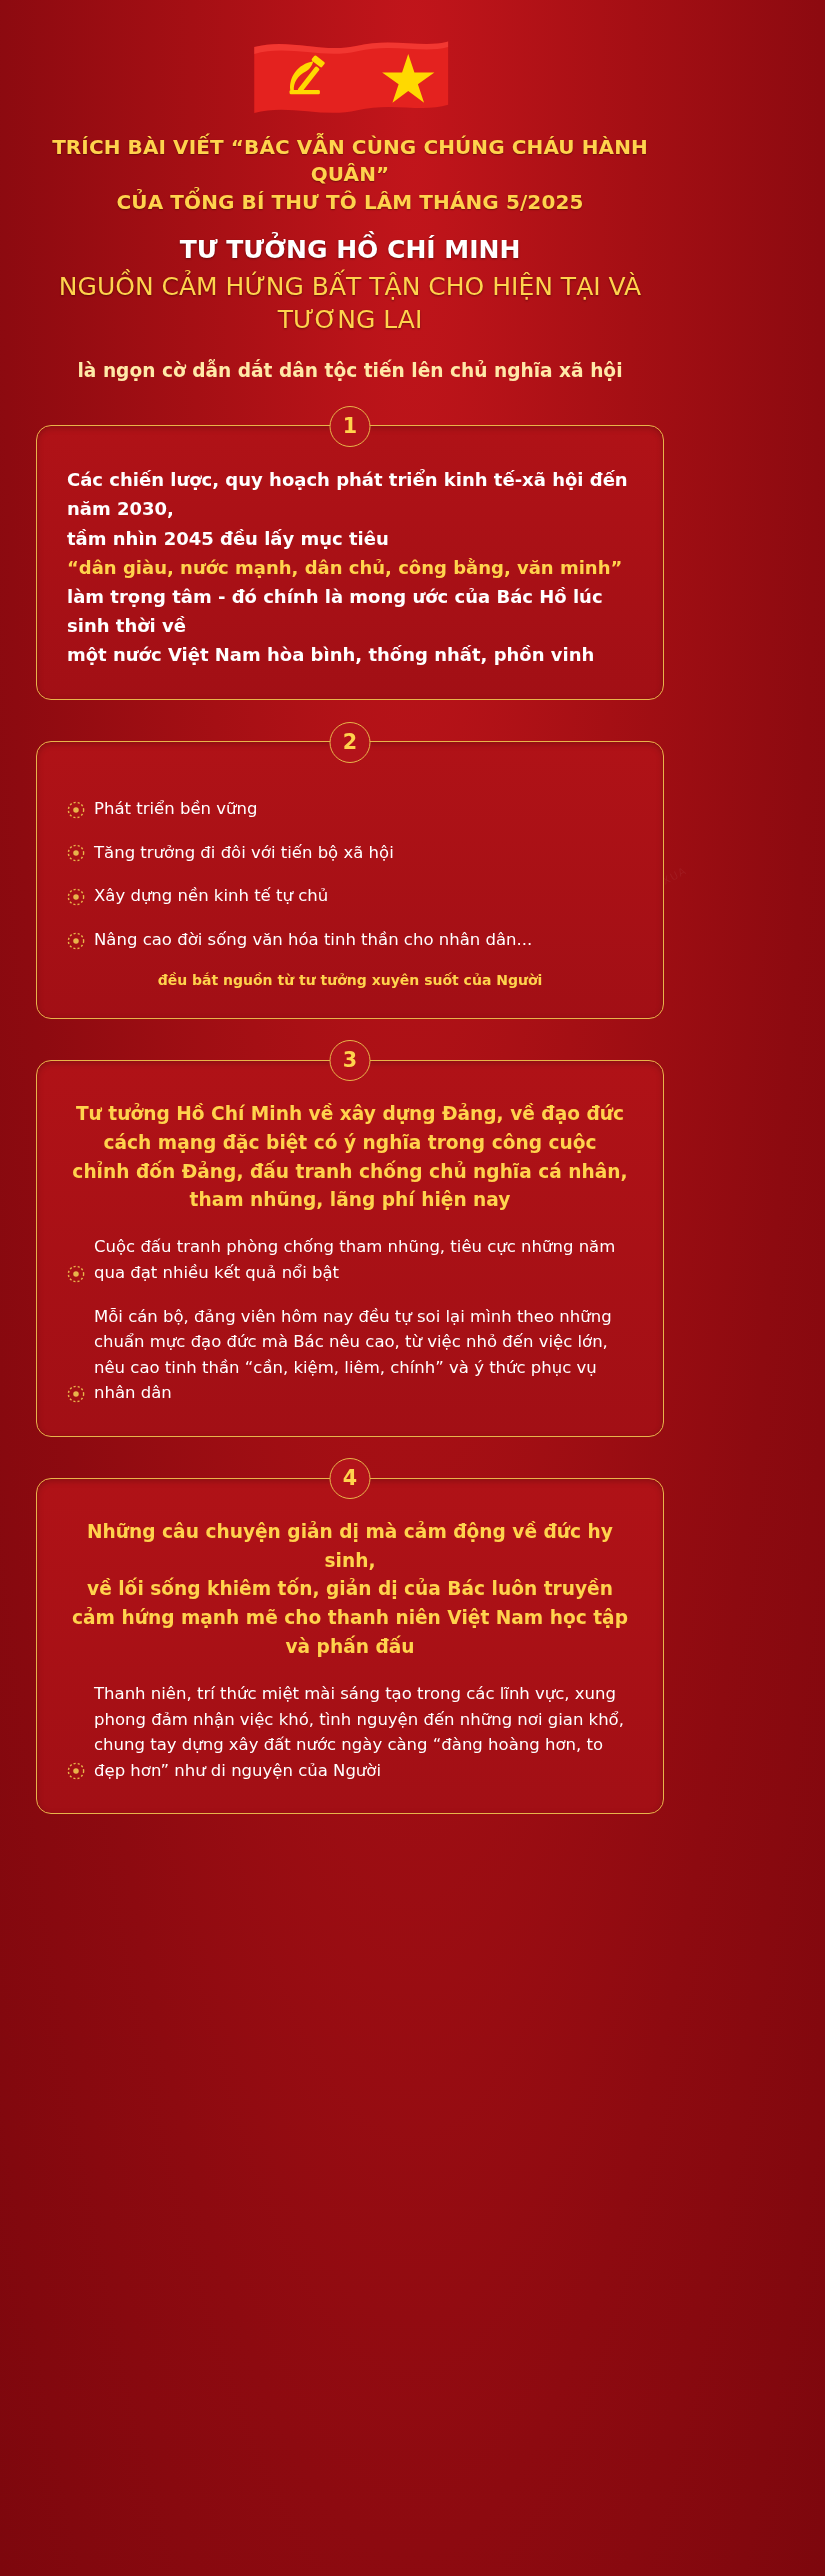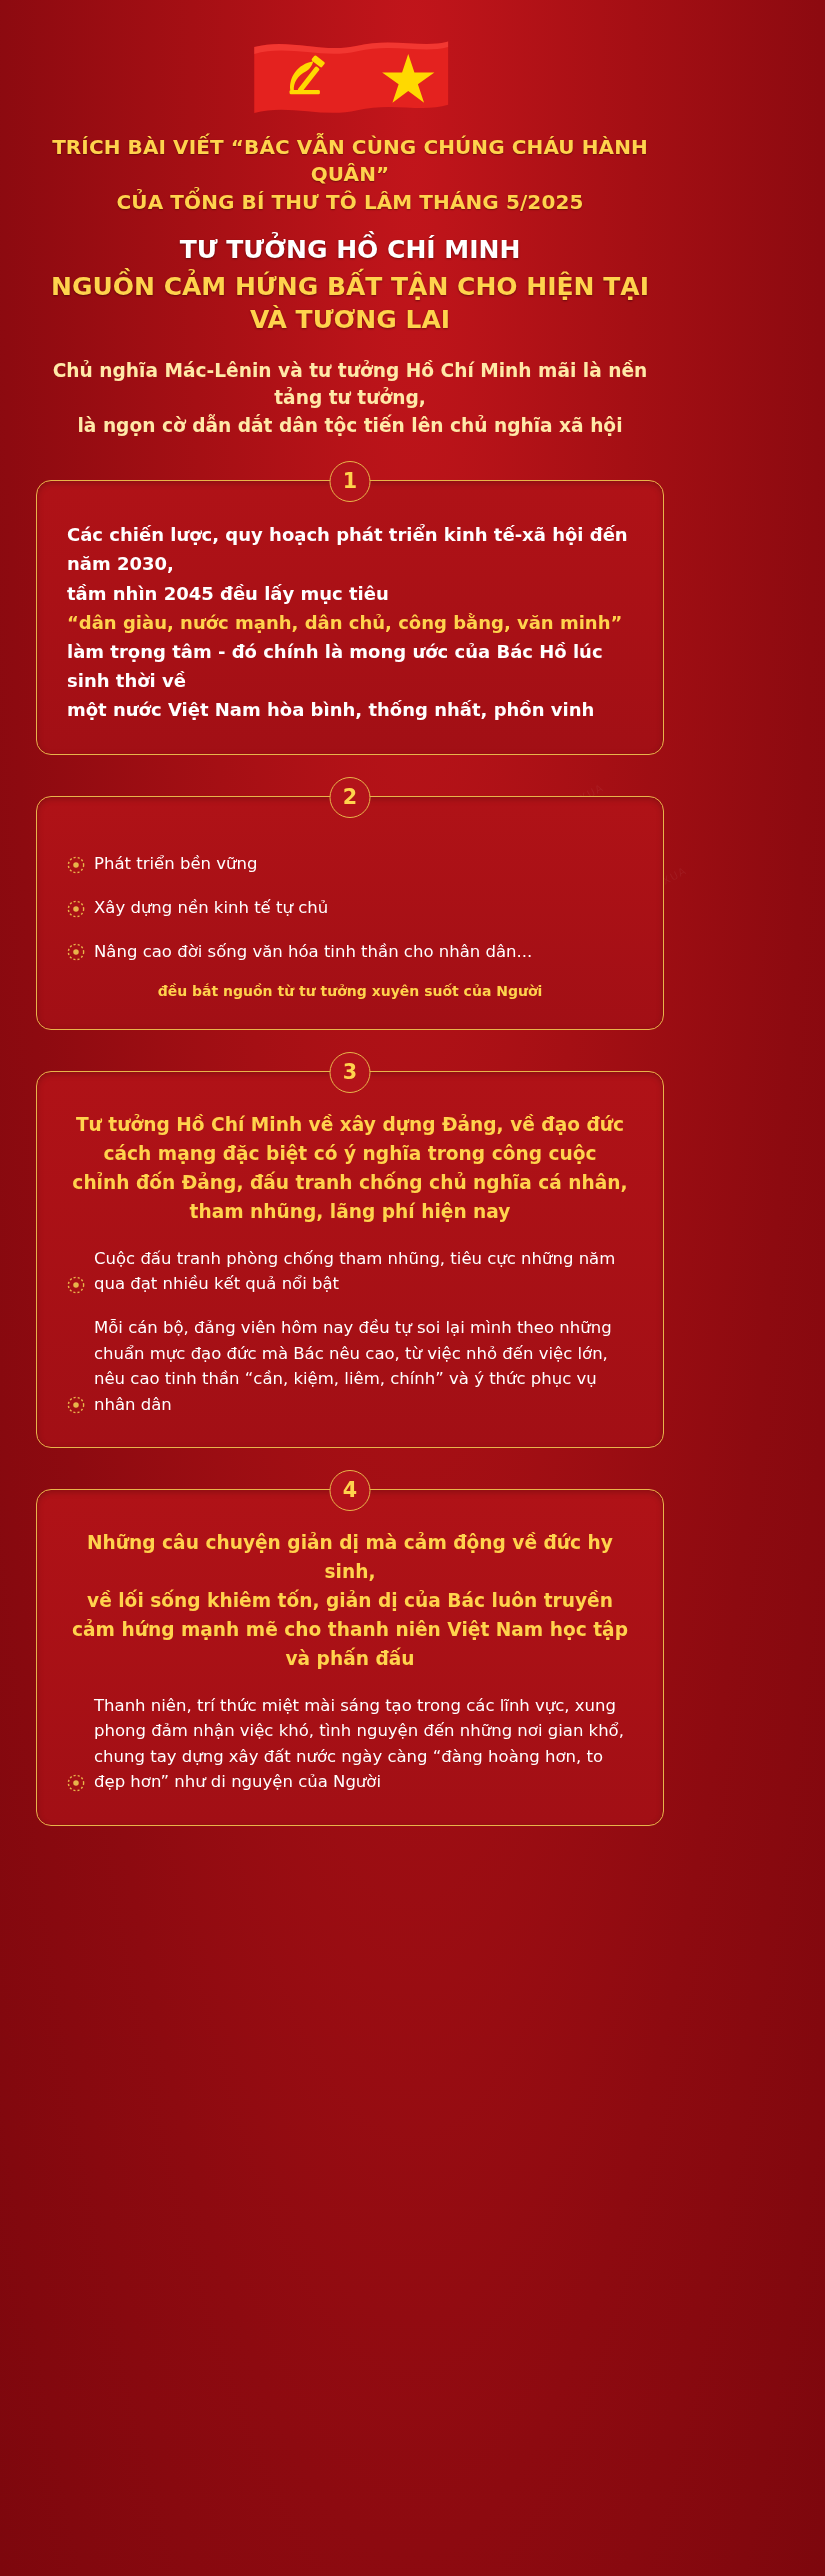--- a/index.html
+++ b/index.html
@@ -56,21 +56,21 @@
   .title-1 {
     color: #ffffff;
     font-size: 25px;
     font-weight: bold;
     line-height: 1.3;
     text-shadow: 0 1.4px 2.1px rgba(0,0,0,.4);
   }
   .title-2 {
     color: #ffd34d;
     font-size: 25px;
-    font-weight: bold;
+    font-weight: normal;
     line-height: 1.3;
     margin-top: 4.1px;
     text-shadow: 0 1.4px 2.1px rgba(0,0,0,.4);
   }
   .subtitle {
     margin: 20.7px auto 0 auto;
     max-width: 717px;
     color: #ffe9a8;
     font-size: 18.6px;
     font-weight: 600;
@@ -192,21 +192,20 @@
   <div class="header">
     <div class="src-line">TRÍCH BÀI VIẾT “BÁC VẪN CÙNG CHÚNG CHÁU HÀNH QUÂN”</div>
     <div class="src-line">CỦA TỔNG BÍ THƯ TÔ LÂM THÁNG 5/2025</div>
 
     <div class="title-block">
       <div class="title-1">TƯ TƯỞNG HỒ CHÍ MINH</div>
       <div class="title-2">NGUỒN CẢM HỨNG BẤT TẬN CHO HIỆN TẠI VÀ TƯƠNG LAI</div>
     </div>
 
     <div class="subtitle">
-      <div>Chủ nghĩa Mác-Lênin và tư tưởng Hồ Chí Minh mãi là nền tảng tư tưởng,</div>
       <div>là ngọn cờ dẫn dắt dân tộc tiến lên chủ nghĩa xã hội</div>
     </div>
   </div>
 
   <div class="card">
     <div class="card-badge">1</div>
     <div class="card-body-center">
       <div>Các chiến lược, quy hoạch phát triển kinh tế-xã hội đến năm 2030,</div>
       <div>tầm nhìn 2045 đều lấy mục tiêu</div>
       <div class="accent">“dân giàu, nước mạnh, dân chủ, công bằng, văn minh”</div>
@@ -222,20 +221,29 @@
       <div class="bullet">
         <span class="bullet-icon">
           <svg width="18" height="18" viewBox="0 0 26 26">
               <circle cx="13" cy="13" r="11" fill="none" stroke="#e8b44a" stroke-width="2" stroke-dasharray="3 3"></circle>
               <circle cx="13" cy="13" r="4" fill="#e8b44a"></circle>
             </svg>
         </span>
         <span class="bullet-text">Phát triển bền vững</span>
       </div>
 
+      <div class="bullet">
+        <span class="bullet-icon">
+          <svg width="18" height="18" viewBox="0 0 26 26">
+              <circle cx="13" cy="13" r="11" fill="none" stroke="#e8b44a" stroke-width="2" stroke-dasharray="3 3"></circle>
+              <circle cx="13" cy="13" r="4" fill="#e8b44a"></circle>
+            </svg>
+        </span>
+        <span class="bullet-text">Tăng trưởng đi đôi với tiến bộ xã hội</span>
+      </div>
 
       <div class="bullet">
         <span class="bullet-icon">
           <svg width="18" height="18" viewBox="0 0 26 26">
               <circle cx="13" cy="13" r="11" fill="none" stroke="#e8b44a" stroke-width="2" stroke-dasharray="3 3"></circle>
               <circle cx="13" cy="13" r="4" fill="#e8b44a"></circle>
             </svg>
         </span>
         <span class="bullet-text">Xây dựng nền kinh tế tự chủ</span>
       </div>

